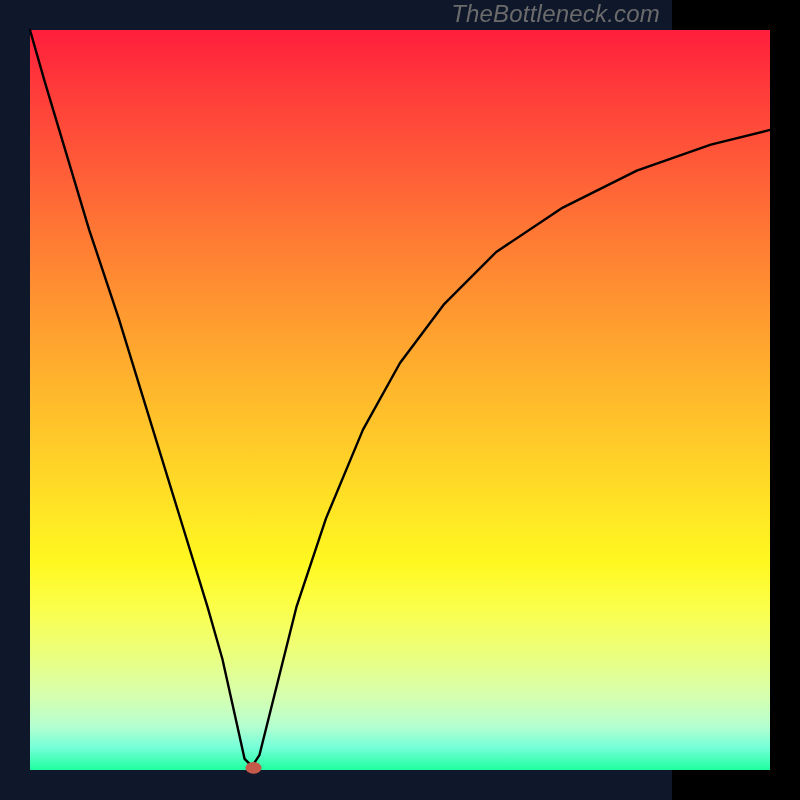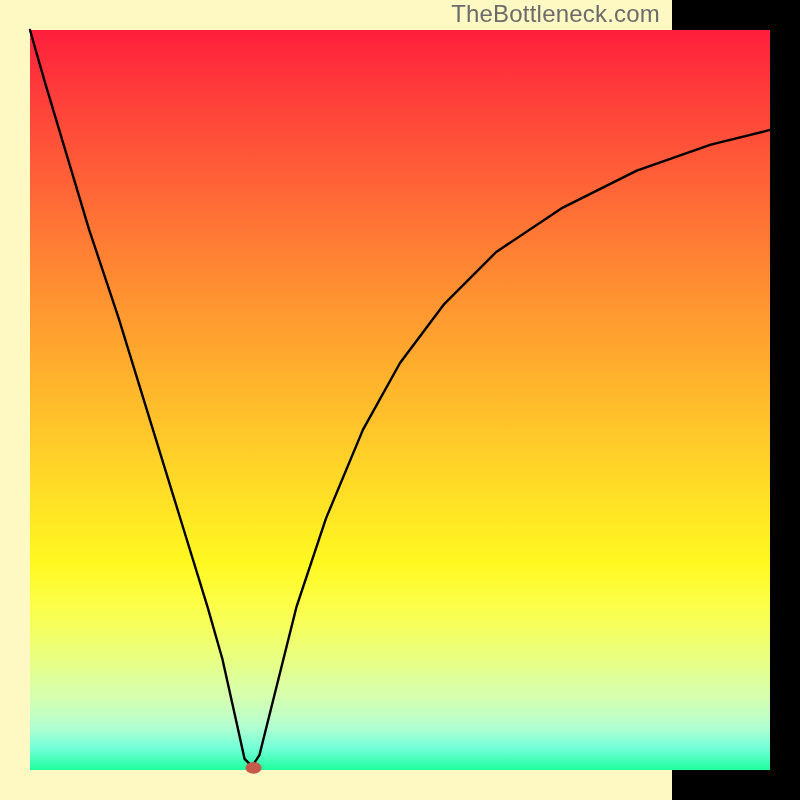--- a/index.html
+++ b/index.html
@@ -8,21 +8,22 @@
     width: 800px;
     height: 800px;
     background: #000;
     font-family: Arial, Helvetica, sans-serif;
     overflow: hidden;
   }
   .frame {
     position: relative;
     width: 672px;
     height: 800px;
-    background: #fef9c3;
+    background: #0f172a;
+    font-style: italic;
   }
   .attribution {
     position: absolute;
     top: 0;
     right: 12px;
     color: #6b6b6b;
     font-size: 24px;
     font-weight: 500;
     letter-spacing: 0.2px;
     user-select: none;

